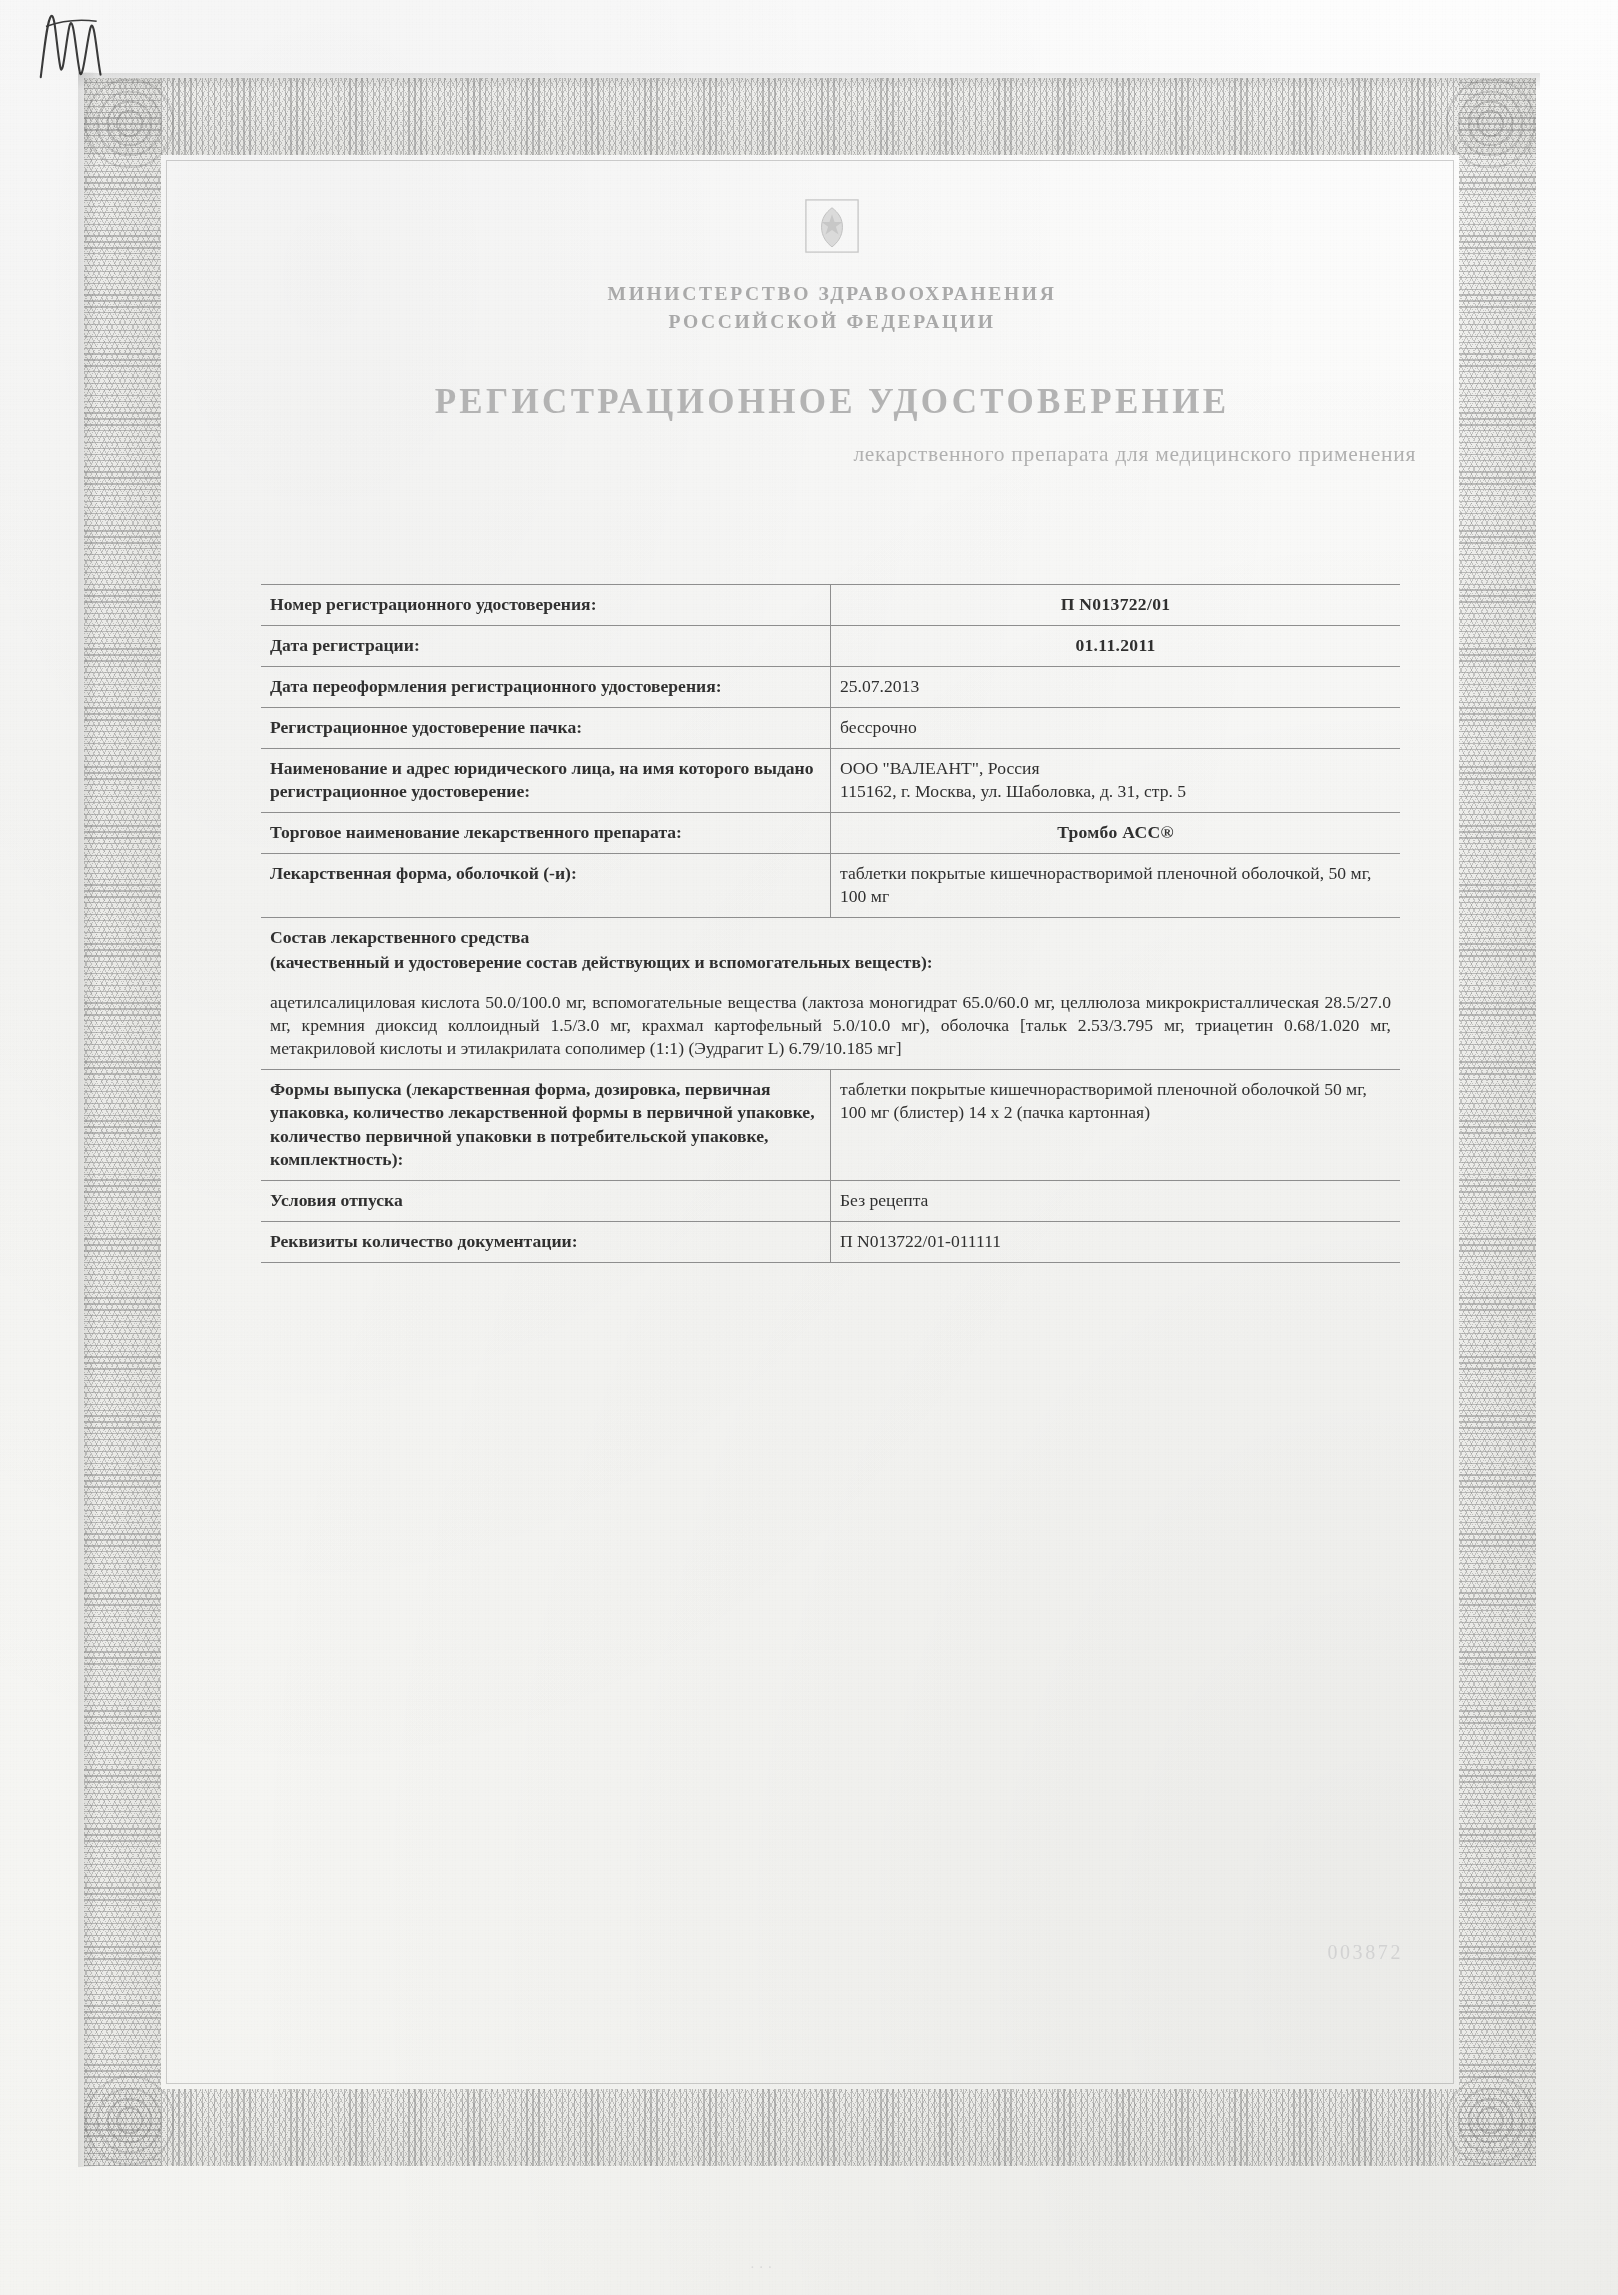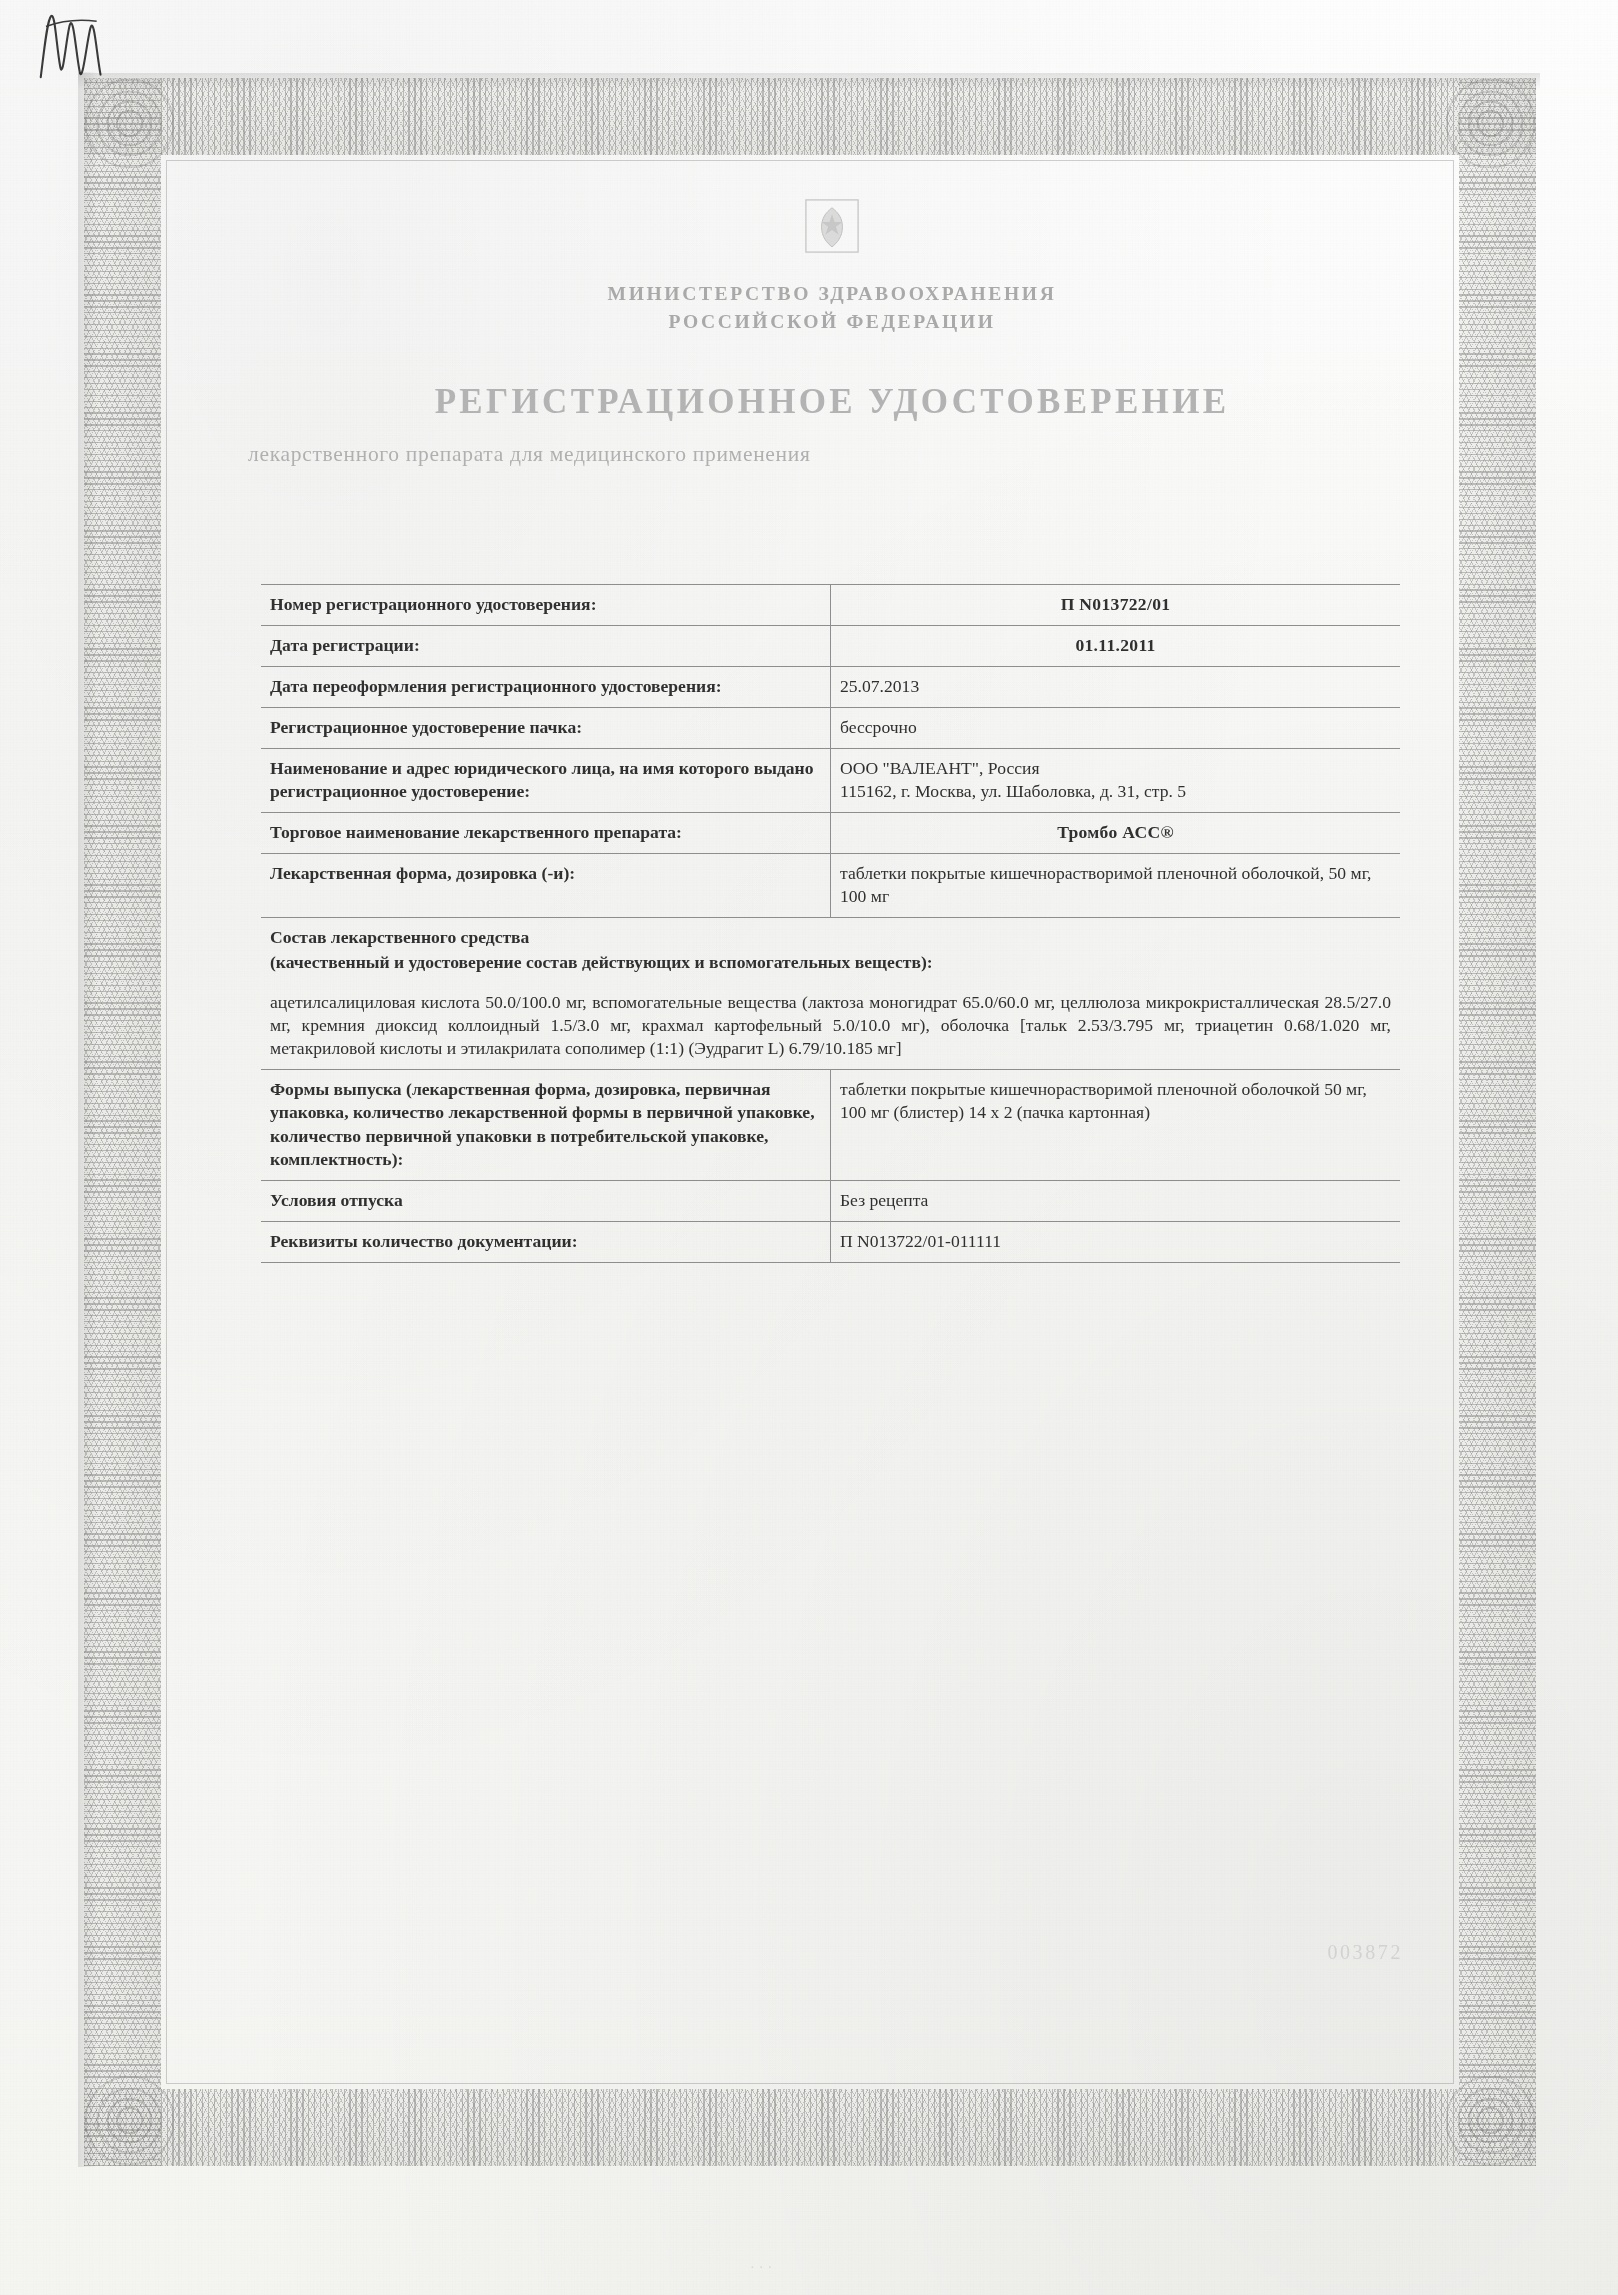--- a/index.html
+++ b/index.html
@@ -152,21 +152,21 @@
 
   .doc-title {
     text-align: center;
     font-size: 35px;
     letter-spacing: 3.3px;
     color: #b3b3b3;
     font-weight: 700;
     margin-top: 46px;
   }
   .doc-subtitle {
-    text-align: left;
+    text-align: right;
     font-size: 21.5px;
     color: #b0b0b0;
     margin-top: 19.6px;
     letter-spacing: 0.7px;
   }
 
   
   .reg-table {
     margin-top: 117px;
     width: 1103px;
@@ -321,21 +321,21 @@
 115162, г. Москва, ул. Шаболовка, д. 31, стр. 5</td>
         </tr>
 
         <tr>
           <td class="col-label">Торговое наименование лекарственного препарата:</td>
           <td class="col-value val-bold-center val-pad-top">Тромбо АСС®</td>
         </tr>
 
 
         <tr>
-          <td class="col-label">Лекарственная форма, дозировка (-и):</td>
+          <td class="col-label">Лекарственная форма, оболочкой (-и):</td>
           <td class="col-value">таблетки покрытые кишечнорастворимой пленочной оболочкой, 50 мг, 100 мг</td>
         </tr>
 
         <tr>
           <td class="full-cell" colspan="2" style="border-bottom:none; padding-bottom:1.3px;">Состав лекарственного средства</td>
         </tr>
         <tr>
           <td class="full-cell" colspan="2" style="border-bottom:none; padding-top:0;">(качественный и удостоверение состав действующих и вспомогательных веществ):</td>
         </tr>
         <tr>

